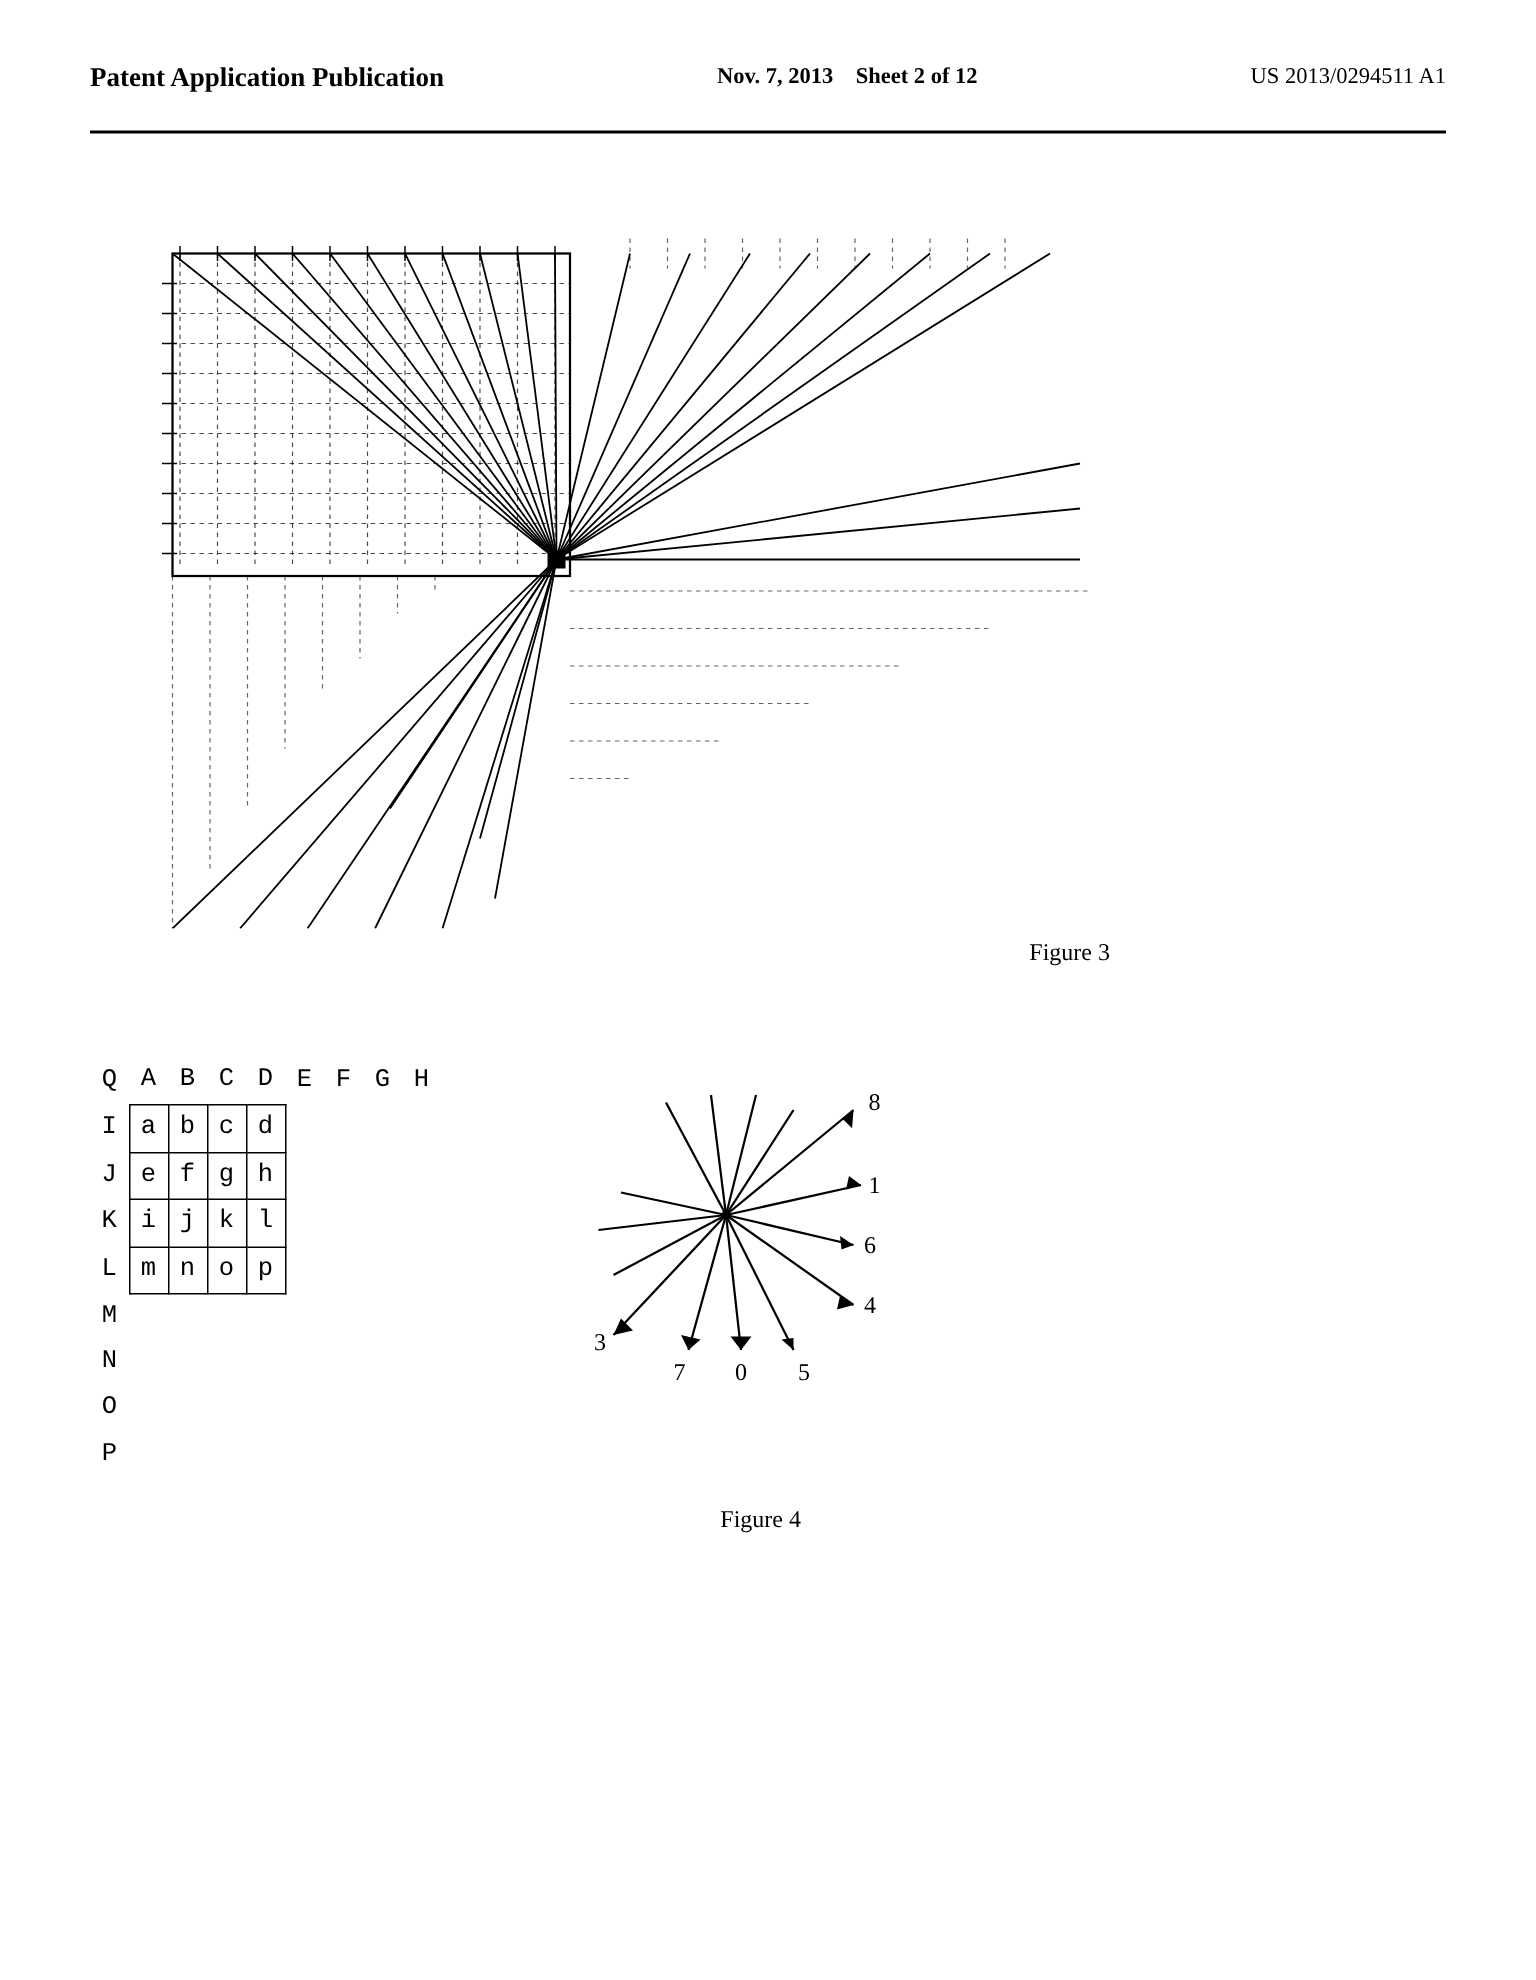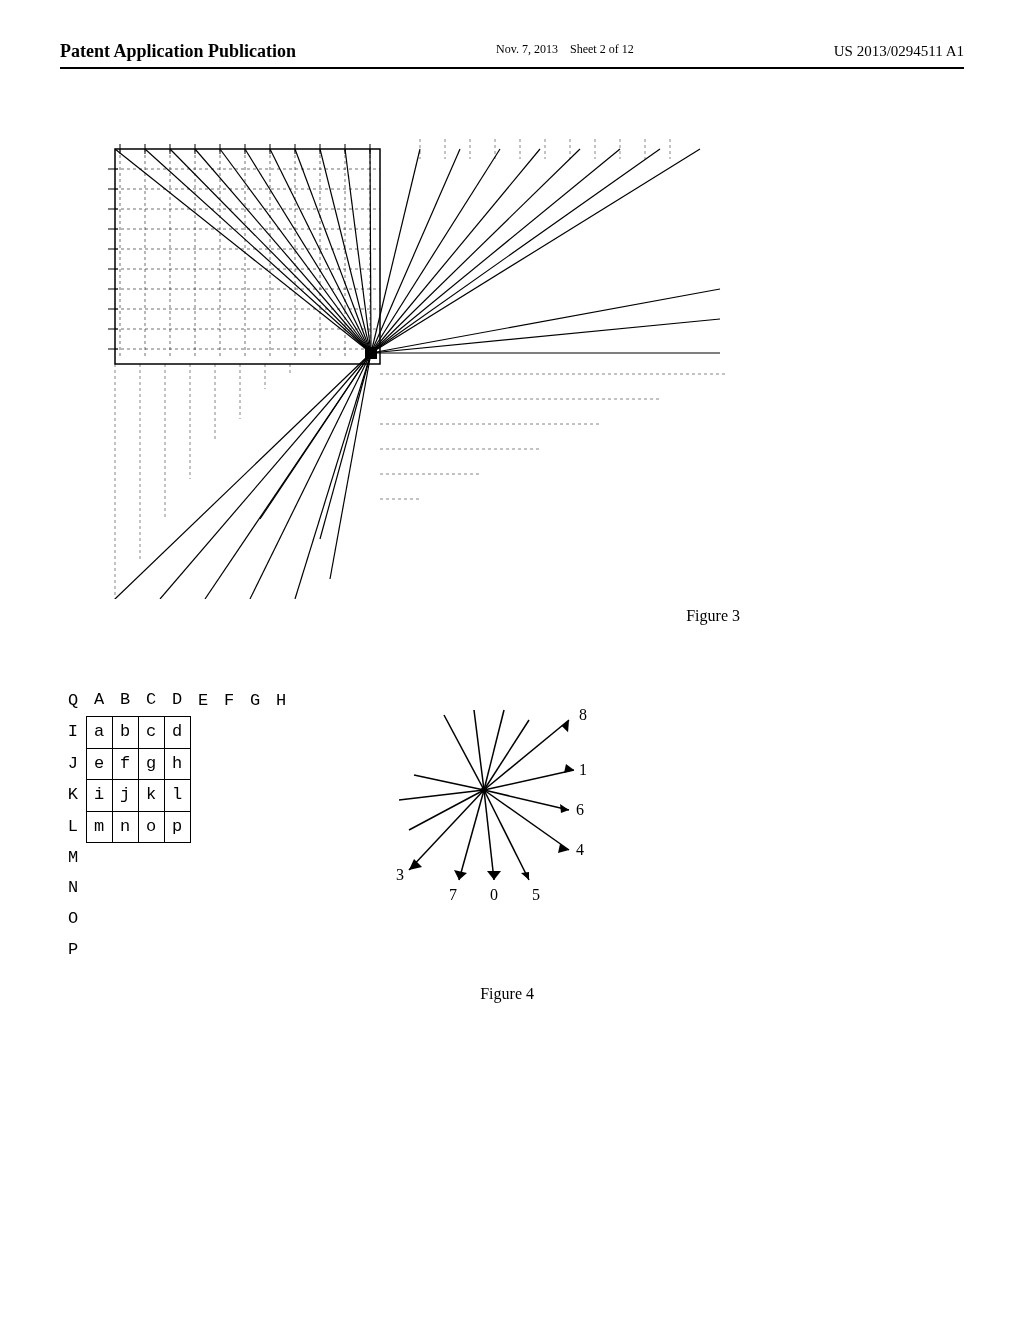--- a/index.html
+++ b/index.html
@@ -17,34 +17,35 @@
       position: relative;
       background: #fff;
       padding: 40px 60px;
     }
 
     .header {
       display: flex;
       justify-content: space-between;
       align-items: flex-start;
       border-bottom: 2px solid #000;
-      padding-bottom: 4px;
+      padding-bottom: 24px;
       margin-bottom: 30px;
     }
 
     .header-left {
       font-size: 18px;
       font-weight: bold;
       line-height: 1.3;
     }
 
     .header-middle {
-      font-size: 12px;
+      font-size: 15px;
       text-align: center;
       line-height: 1.5;
+      font-weight: bold;
     }
 
     .header-right {
       font-size: 15px;
       line-height: 1.5;
     }
 
     .figure-container {
       display: flex;
       flex-direction: column;

